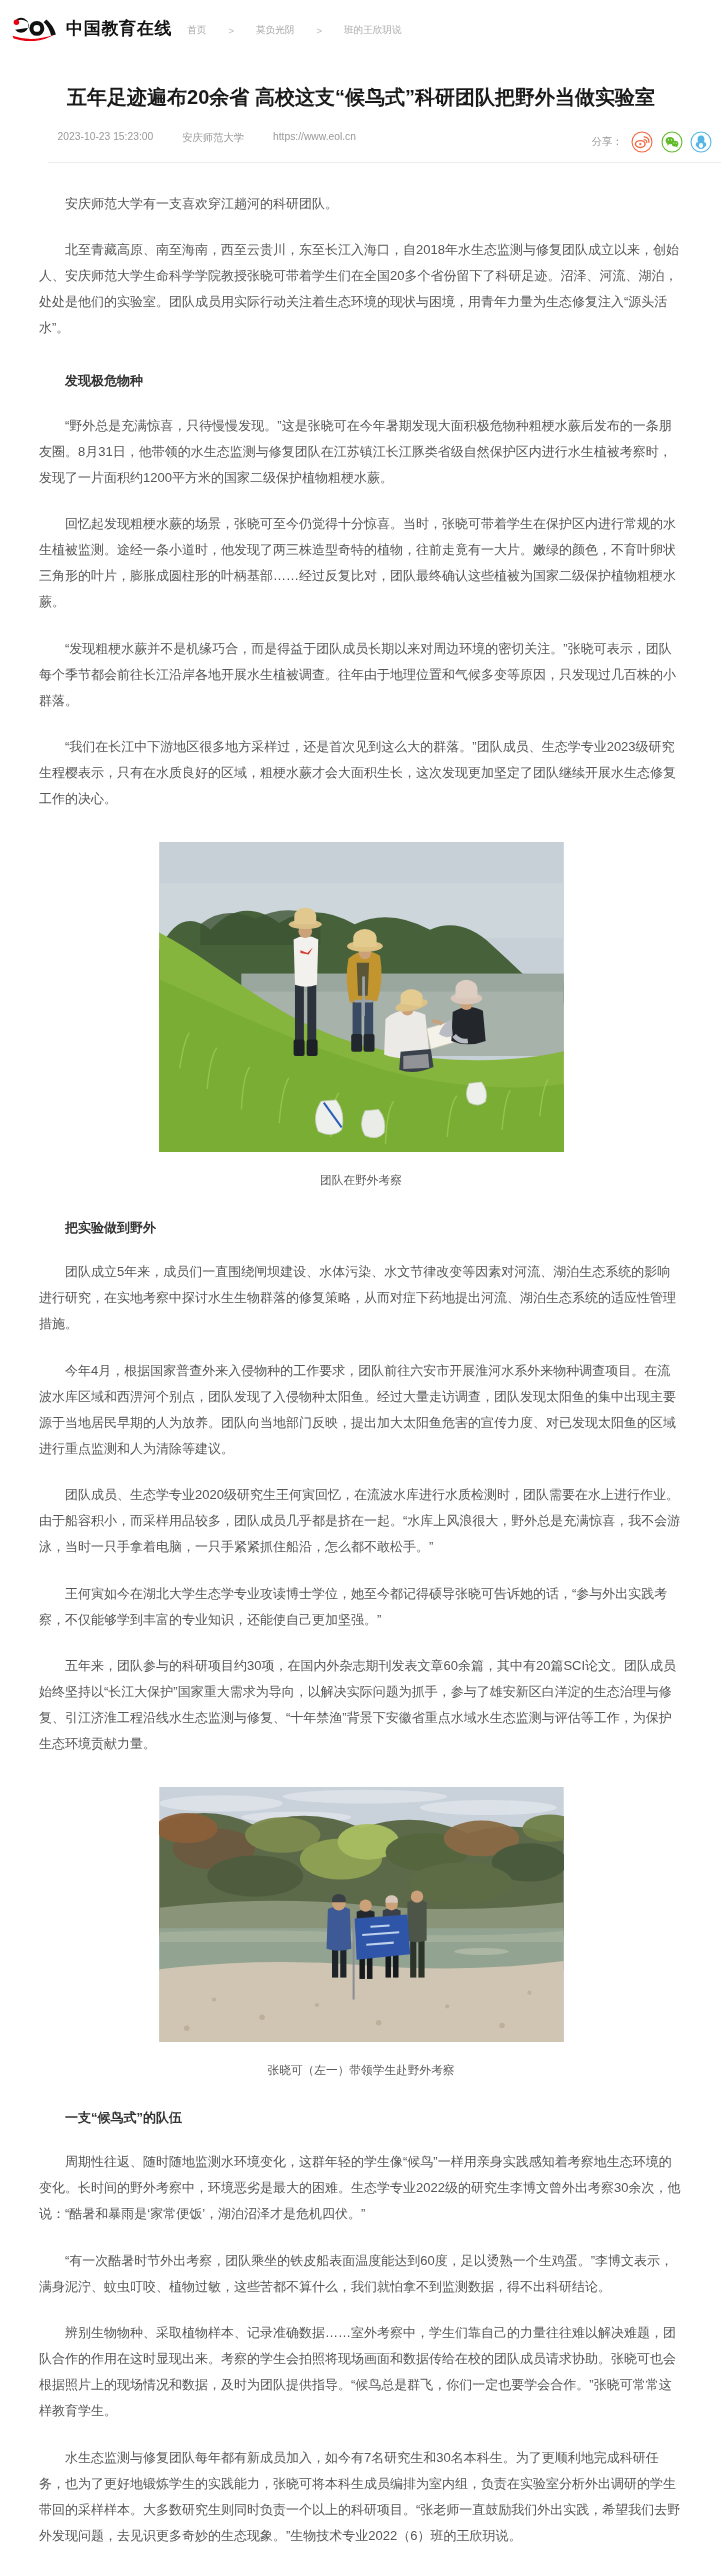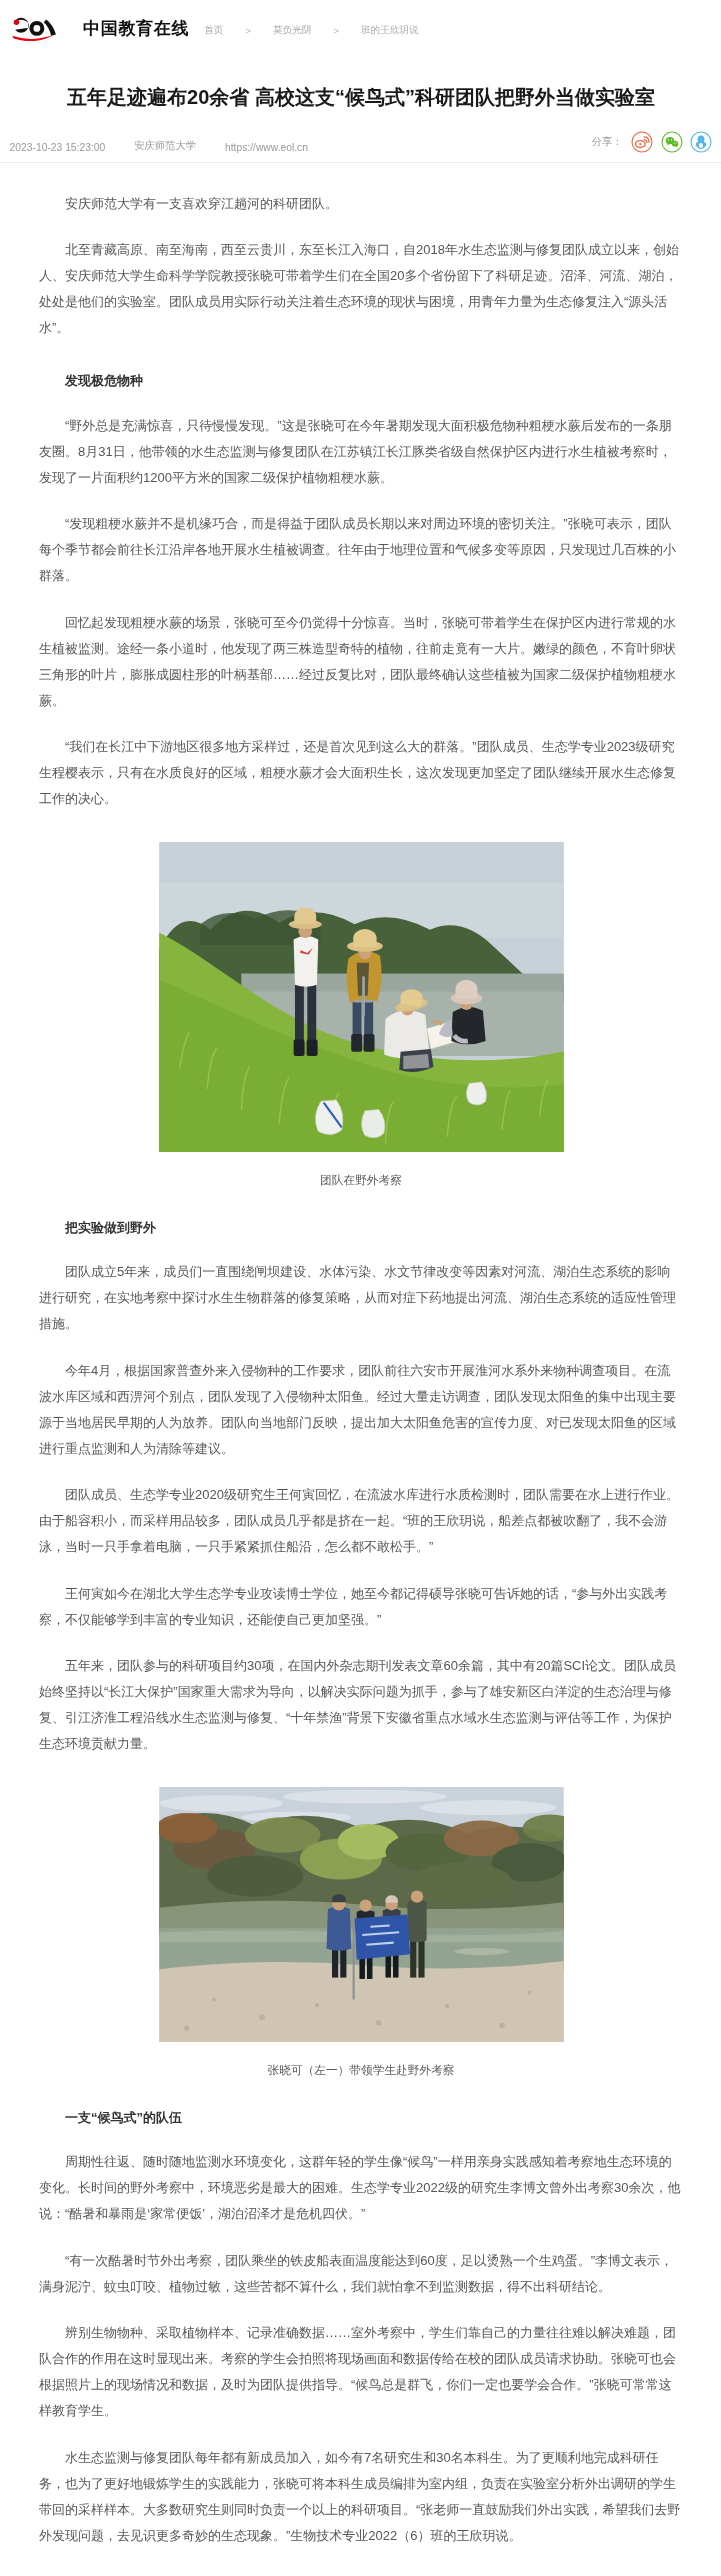--- a/index.html
+++ b/index.html
@@ -6,33 +6,33 @@
   html,body { background:#ffffff; }
   body {
     font-family:"Liberation Sans","DejaVu Sans",sans-serif;
     width:722px; margin:0 auto; color:#555;
   }
   .page { width:722px; position:relative; }
 
   
   .site-header { display:flex; align-items:center; padding:13.7px 11px 9.6px 11px; }
   .logo { display:flex; align-items:center; cursor:pointer; }
-  .logo-text { font-size:17px; font-weight:bold; color:#111; margin-left:23px; letter-spacing:0.7px; }
+  .logo-text { font-size:17px; font-weight:bold; color:#111; margin-left:6px; letter-spacing:0.7px; }
   .breadcrumb { margin-left:15px; font-size:9.6px; color:#a9a9a9; display:flex; align-items:center; gap:22px; padding-top:4.1px; }
   .breadcrumb a { color:#a9a9a9; text-decoration:none; cursor:pointer; }
   .breadcrumb .sep { color:#bbb; }
 
   
   .article-title {
     font-size:20px; line-height:1.55; font-weight:bold; color:#1a1a1a;
     text-align:center; width:617px; margin:29px auto 0 auto;
   }
   .meta-row {
-    display:flex; align-items:flex-end; padding:18px 9.6px 9.6px 9.6px;
-    font-size:10.3px; color:#999; border-bottom:0.7px solid #ececec;
+    display:flex; align-items:flex-start; padding:18px 9.6px 9.6px 9.6px;
+    font-size:10.3px; color:#999; border-bottom:0.7px solid #ececec;margin-left:48px;
   }
   .meta-item { margin-right:29px; }
   .meta-url { color:#999; text-decoration:none; }
   .share-box { margin-left:auto; display:flex; align-items:center; gap:7.5px; }
   .share-label { font-size:10.3px; color:#999; margin-right:1.4px; }
   .share-icon { width:22px; height:22px; border-radius:50%; display:inline-flex; cursor:pointer; }
 
   
   .article-body { padding:6.9px 39px 0 39px; }
   .article-body p {
@@ -118,22 +118,22 @@
   </div>
 
   <div class="article-body">
 
     <p>安庆师范大学有一支喜欢穿江趟河的科研团队。</p>
     <p>北至青藏高原、南至海南，西至云贵川，东至长江入海口，自2018年水生态监测与修复团队成立以来，创始人、安庆师范大学生命科学学院教授张晓可带着学生们在全国20多个省份留下了科研足迹。沼泽、河流、湖泊，处处是他们的实验室。团队成员用实际行动关注着生态环境的现状与困境，用青年力量为生态修复注入“源头活水”。</p>
 
     <h3>发现极危物种</h3>
 
     <p>“野外总是充满惊喜，只待慢慢发现。”这是张晓可在今年暑期发现大面积极危物种粗梗水蕨后发布的一条朋友圈。8月31日，他带领的水生态监测与修复团队在江苏镇江长江豚类省级自然保护区内进行水生植被考察时，发现了一片面积约1200平方米的国家二级保护植物粗梗水蕨。</p>
+    <p>回忆起发现粗梗水蕨的场景，张晓可至今仍觉得十分惊喜。当时，张晓可带着学生在保护区内进行常规的水生植被监测。途经一条小道时，他发现了两三株造型奇特的植物，往前走竟有一大片。嫩绿的颜色，不育叶卵状三角形的叶片，膨胀成圆柱形的叶柄基部……经过反复比对，团队最终确认这些植被为国家二级保护植物粗梗水蕨。</p>
     <p>“发现粗梗水蕨并不是机缘巧合，而是得益于团队成员长期以来对周边环境的密切关注。”张晓可表示，团队每个季节都会前往长江沿岸各地开展水生植被调查。往年由于地理位置和气候多变等原因，只发现过几百株的小群落。</p>
-    <p>回忆起发现粗梗水蕨的场景，张晓可至今仍觉得十分惊喜。当时，张晓可带着学生在保护区内进行常规的水生植被监测。途经一条小道时，他发现了两三株造型奇特的植物，往前走竟有一大片。嫩绿的颜色，不育叶卵状三角形的叶片，膨胀成圆柱形的叶柄基部……经过反复比对，团队最终确认这些植被为国家二级保护植物粗梗水蕨。</p>
     <p>“我们在长江中下游地区很多地方采样过，还是首次见到这么大的群落。”团队成员、生态学专业2023级研究生程樱表示，只有在水质良好的区域，粗梗水蕨才会大面积生长，这次发现更加坚定了团队继续开展水生态修复工作的决心。</p>
 
     <figure>
       <svg class="photo" width="405" height="310" viewBox="0 0 590 452">
         <rect width="590" height="452" fill="#c6d0d6"></rect>
         <rect y="60" width="590" height="80" fill="#cdd6da"></rect>
         <path d="M0,158 Q30,92 75,128 Q120,78 175,118 Q225,86 285,120 Q335,96 395,128 Q440,108 485,150 L530,192 L590,205 L590,235 L0,235 Z" fill="#47613b"></path>
         <path d="M60,120 Q95,92 140,112 Q185,88 235,110 L235,150 L60,150 Z" fill="#3c5433" opacity="0.8"></path>
         <rect x="120" y="192" width="470" height="120" fill="#a7b2ab"></rect>
         <rect x="120" y="192" width="470" height="26" fill="#8f9e94" opacity="0.55"></rect>
@@ -205,21 +205,21 @@
           <path d="M452,352 q-8,16 0,28 q14,8 24,-2 q4,-16 -6,-28 Z" fill="#edefeb" stroke="#c9cec6"></path>
         </g>
       </svg>
       <figcaption>团队在野外考察</figcaption>
     </figure>
 
     <h3>把实验做到野外</h3>
 
     <p>团队成立5年来，成员们一直围绕闸坝建设、水体污染、水文节律改变等因素对河流、湖泊生态系统的影响进行研究，在实地考察中探讨水生生物群落的修复策略，从而对症下药地提出河流、湖泊生态系统的适应性管理措施。</p>
     <p>今年4月，根据国家普查外来入侵物种的工作要求，团队前往六安市开展淮河水系外来物种调查项目。在流波水库区域和西淠河个别点，团队发现了入侵物种太阳鱼。经过大量走访调查，团队发现太阳鱼的集中出现主要源于当地居民早期的人为放养。团队向当地部门反映，提出加大太阳鱼危害的宣传力度、对已发现太阳鱼的区域进行重点监测和人为清除等建议。</p>
-    <p>团队成员、生态学专业2020级研究生王何寅回忆，在流波水库进行水质检测时，团队需要在水上进行作业。由于船容积小，而采样用品较多，团队成员几乎都是挤在一起。“班的王欣玥说，船差点都被吹翻了，我不会游泳，当时一只手拿着电脑，一只手紧紧抓住船沿，怎么都不敢松手。”</p>
+    <p>团队成员、生态学专业2020级研究生王何寅回忆，在流波水库进行水质检测时，团队需要在水上进行作业。由于船容积小，而采样用品较多，团队成员几乎都是挤在一起。“水库上风浪很大，野外总是充满惊喜，我不会游泳，当时一只手拿着电脑，一只手紧紧抓住船沿，怎么都不敢松手。”</p>
     <p>王何寅如今在湖北大学生态学专业攻读博士学位，她至今都记得硕导张晓可告诉她的话，“参与外出实践考察，不仅能够学到丰富的专业知识，还能使自己更加坚强。”</p>
     <p>五年来，团队参与的科研项目约30项，在国内外杂志期刊发表文章60余篇，其中有20篇SCI论文。团队成员始终坚持以“长江大保护”国家重大需求为导向，以解决实际问题为抓手，参与了雄安新区白洋淀的生态治理与修复、引江济淮工程沿线水生态监测与修复、“十年禁渔”背景下安徽省重点水域水生态监测与评估等工作，为保护生态环境贡献力量。</p>
 
     <figure>
       <svg class="photo" width="405" height="255" viewBox="0 0 590 372">
         <rect width="590" height="372" fill="#c9d2da"></rect>
         <g fill="#dde3e9" opacity="0.9">
           <ellipse cx="90" cy="24" rx="90" ry="12"></ellipse>
             <ellipse cx="300" cy="14" rx="120" ry="10"></ellipse>
           <ellipse cx="480" cy="30" rx="100" ry="11"></ellipse>

